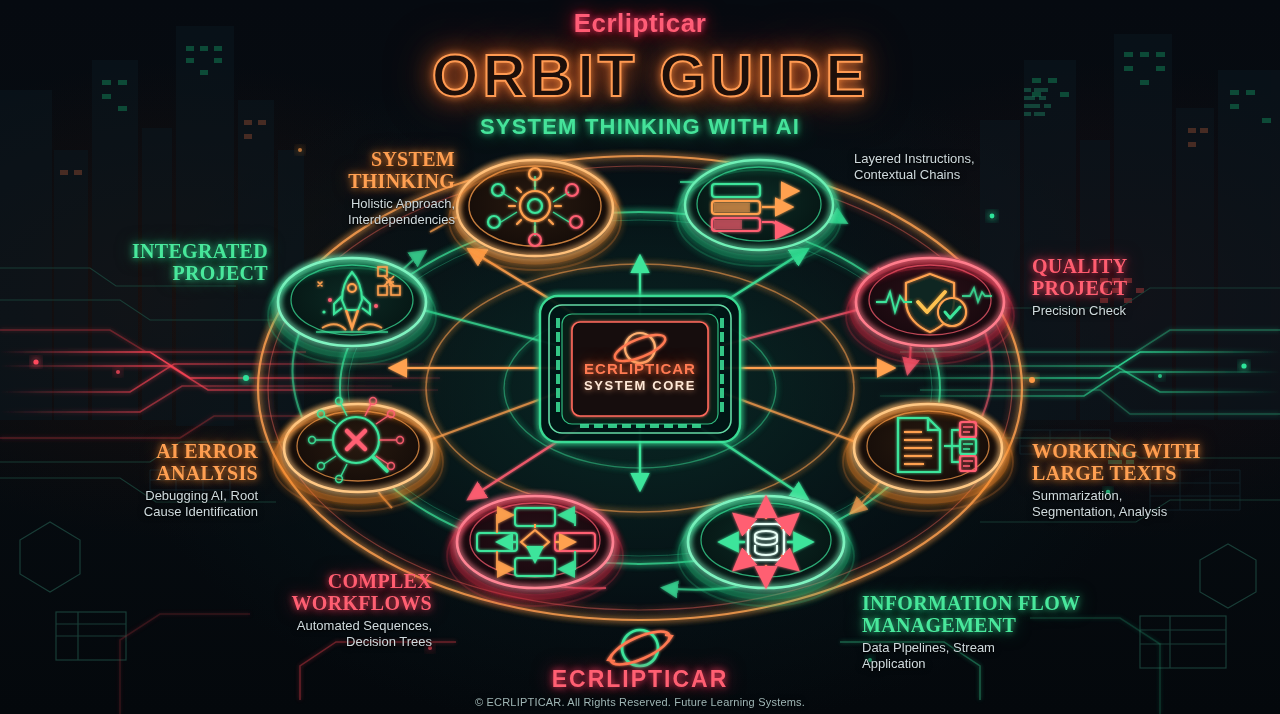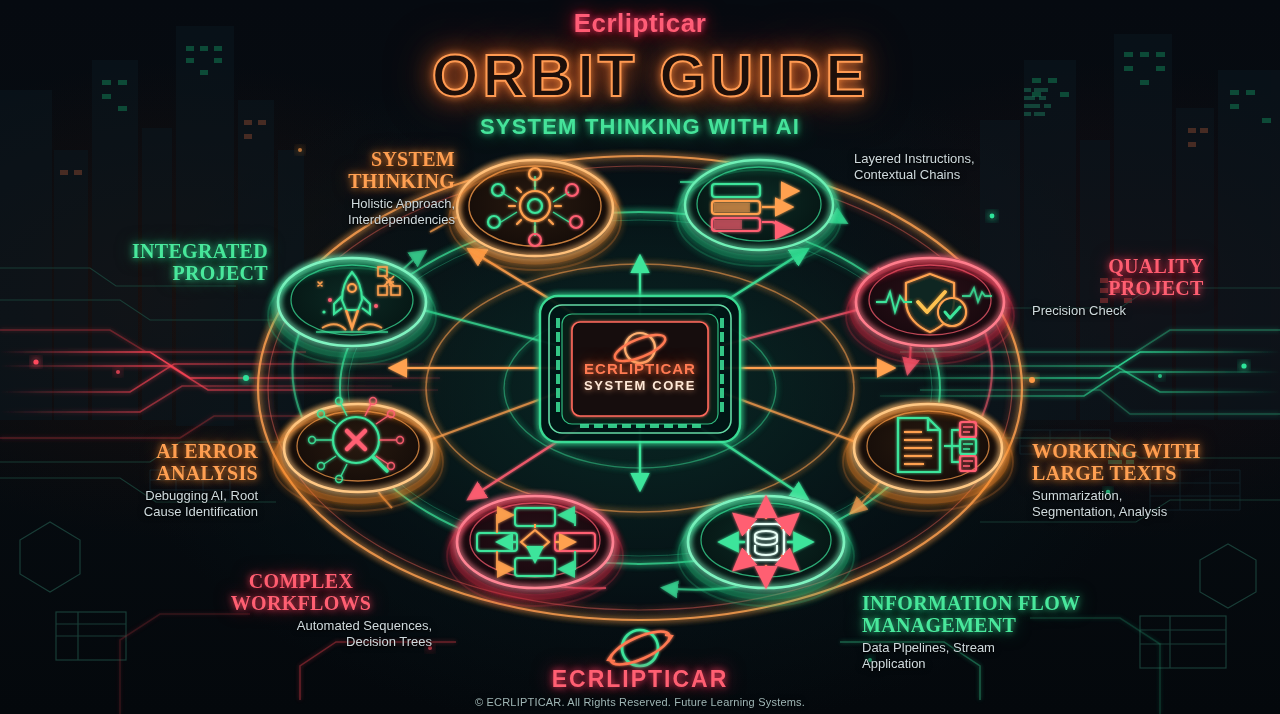--- a/index.html
+++ b/index.html
@@ -41,21 +41,21 @@
 
   
   .label { position:absolute; z-index:9; line-height:1.12; }
   .label .l-title { font-size:20px; font-weight:bold; letter-spacing:.3px;font-family:Liberation Serif, serif; }
   .label .l-sub { font-size:13px; color:#cfdadd; margin-top:3px; line-height:1.25;
     text-shadow:0 0 6px rgba(0,0,0,.95), 0 1px 2px #000; }
   .label.right { text-align:right; }
   .label.left  { text-align:left; }
   .c-orange .l-title { color:#ffa052; text-shadow:0 0 7px rgba(255,150,60,.9),0 0 18px rgba(255,120,40,.55); }
   .c-green  .l-title { color:#49e89c; text-shadow:0 0 7px rgba(60,235,155,.9),0 0 18px rgba(40,220,140,.55); }
-  .c-red    .l-title { color:#ff5f72; text-shadow:0 0 7px rgba(255,70,95,.9),0 0 18px rgba(255,50,80,.55);text-align:center; }
+  .c-red    .l-title { color:#ff5f72; text-shadow:0 0 7px rgba(255,70,95,.9),0 0 18px rgba(255,50,80,.55); }
 
   
   .core { position:absolute; left:565px; top:316px; width:150px; height:106px; z-index:10; }
   .core-inner { position:absolute; inset:0; display:flex; flex-direction:column;
     align-items:center; justify-content:center; }
   .core-t1 { font-size:15px; font-weight:bold; letter-spacing:1px; color:#ff7a52;
     text-shadow:0 0 6px rgba(255,110,60,.95),0 0 16px rgba(255,90,40,.6); margin-top:14px; }
   .core-t2 { font-size:13px; font-weight:bold; letter-spacing:1.6px; color:#ffe9d8;
     text-shadow:0 0 6px rgba(255,170,120,.8); margin-top:1px; }
 

